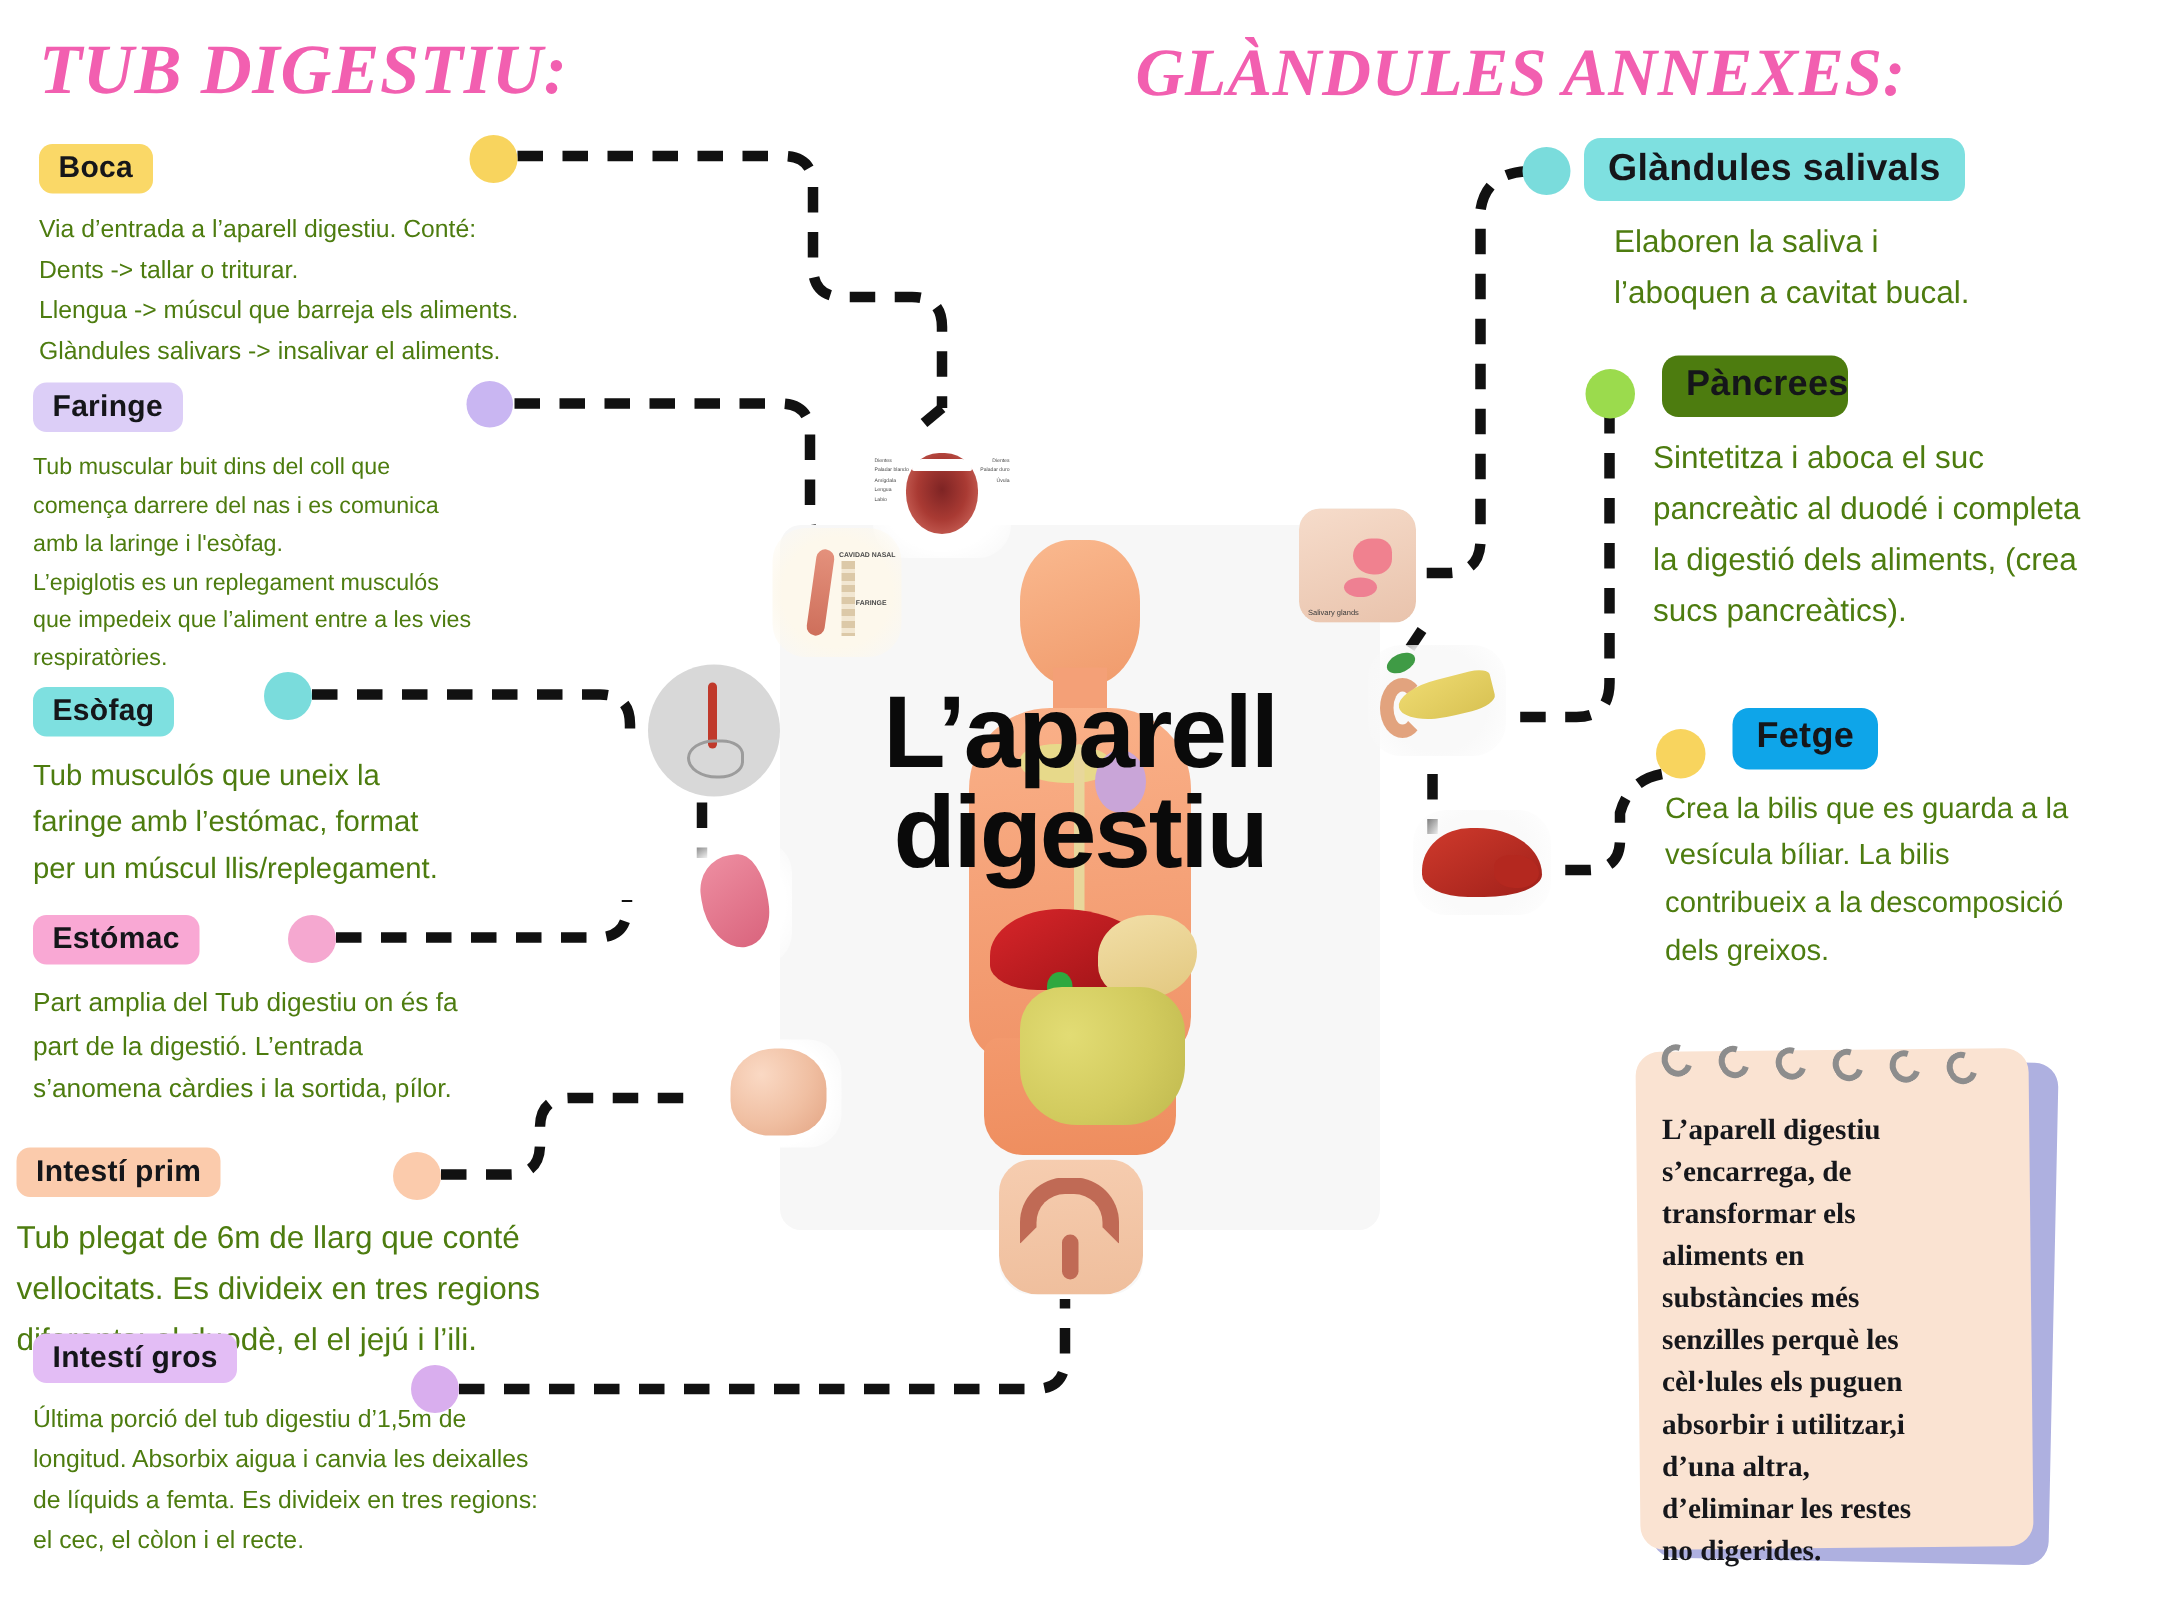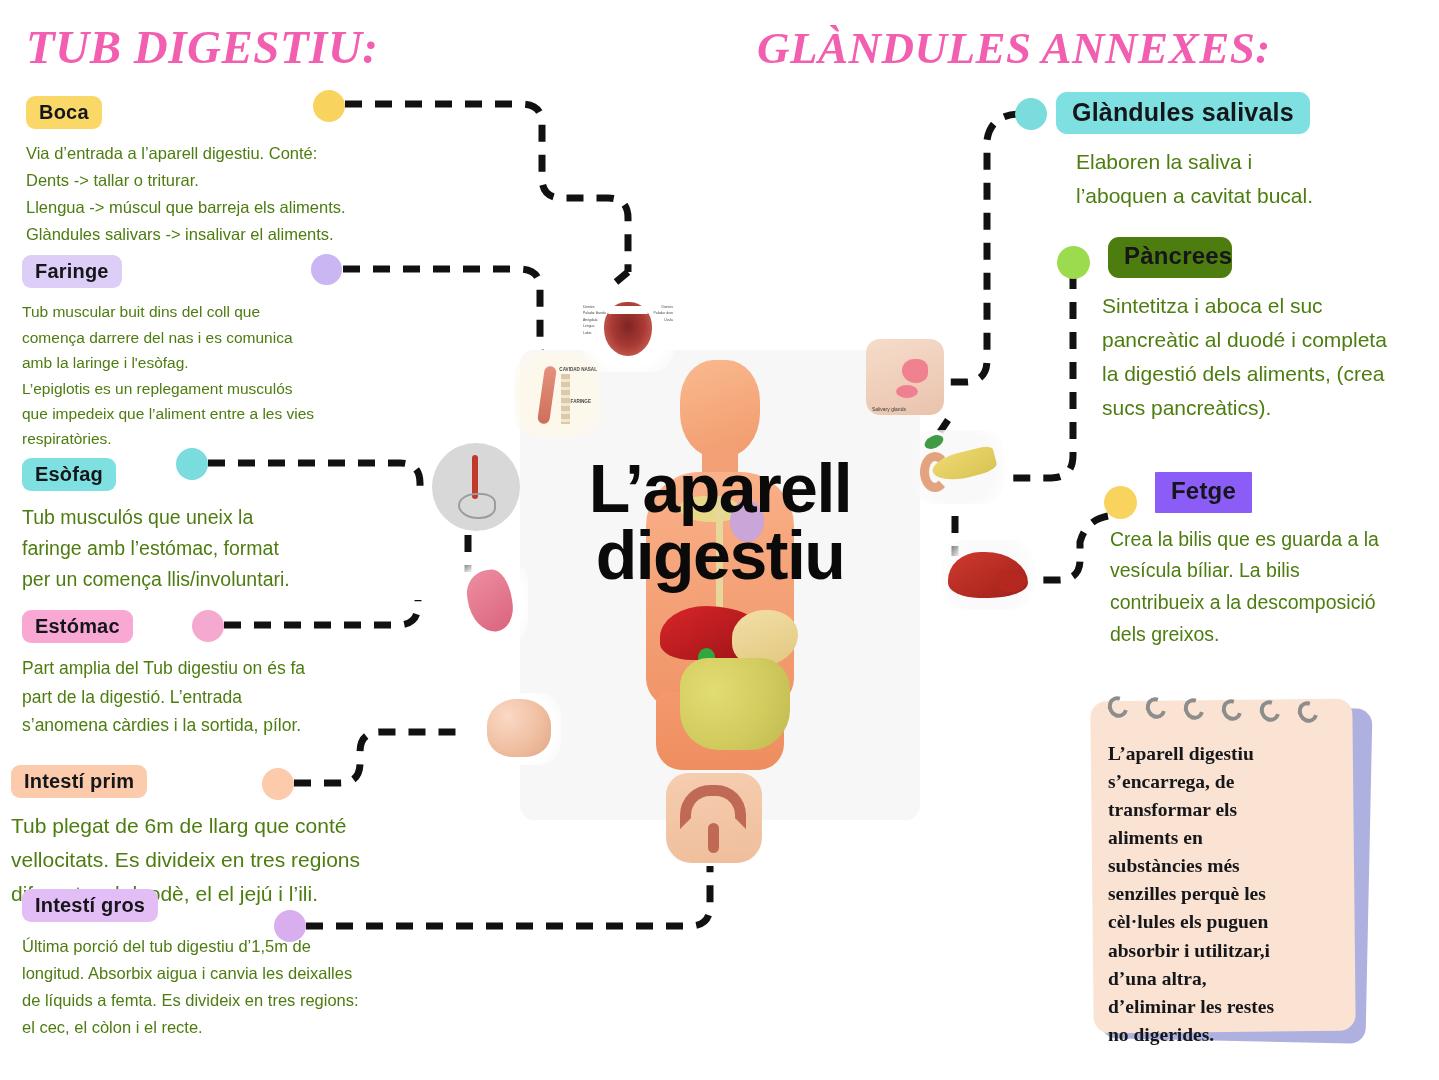--- a/index.html
+++ b/index.html
@@ -322,21 +322,21 @@
 amb la laringe i l'esòfag.
 L’epiglotis es un replegament musculós
 que impedeix que l’aliment entre a les vies
 respiratòries.</div>
   </div>
 
   <div class="entry" style="left:22px; top:458px; width:330px;">
     <div class="badge" style="background:#7EE0E0;">Esòfag</div>
     <div class="body-text lg">Tub musculós que uneix la
 faringe amb l’estómac, format
-per un comença llis/involuntari.</div>
+per un múscul llis/replegament.</div>
   </div>
 
   <div class="entry" style="left:22px; top:610px; width:400px;">
     <div class="badge" style="background:#F9A8D4;">Estómac</div>
     <div class="body-text" style="font-size:17.5px;">Part amplia del Tub digestiu on és fa
 part de la digestió. L’entrada
 s’anomena càrdies i la sortida, pílor.</div>
   </div>
 
   <div class="entry" style="left:11px; top:765px; width:400px;">
@@ -362,21 +362,21 @@
 
   <div class="entry" style="left:1108px; top:237px; width:340px;">
     <div class="badge" style="background:#4d7c0f; font-size:24px; padding:6px 0 8px 16px; border-radius:11px;">Pàncrees</div>
     <div class="body-text" style="margin-left:-6px; font-size:21px; line-height:1.62;">Sintetitza i aboca el suc
 pancreàtic al duodé i completa
 la digestió dels aliments, (crea
 sucs pancreàtics).</div>
   </div>
 
   <div class="entry" style="left:1155px; top:472px; width:310px;">
-    <div class="badge" style="background:#8b5cf6; font-size:24px; padding:6px 16px 8px 16px; border-radius:1px;">Fetge</div>
+    <div class="badge" style="background:#0ea5e9; font-size:24px; padding:6px 16px 8px 16px; border-radius:11px;">Fetge</div>
     <div class="body-text" style="margin-left:-45px; font-size:19.5px; line-height:1.62;">Crea la bilis que es guarda a la
 vesícula bíliar. La bilis
 contribueix a la descomposició
 dels greixos.</div>
   </div>
 
   <div class="dot" style="left:313px; top:90px;  width:32px; height:32px; background:#F8D45E;"></div>
   <div class="dot" style="left:311px; top:254px; width:31px; height:31px; background:#C9B6F2;"></div>
   <div class="dot" style="left:176px; top:448px; width:32px; height:32px; background:#7ADCDC;"></div>
   <div class="dot" style="left:192px; top:610px; width:32px; height:32px; background:#F5A8D0;"></div>

